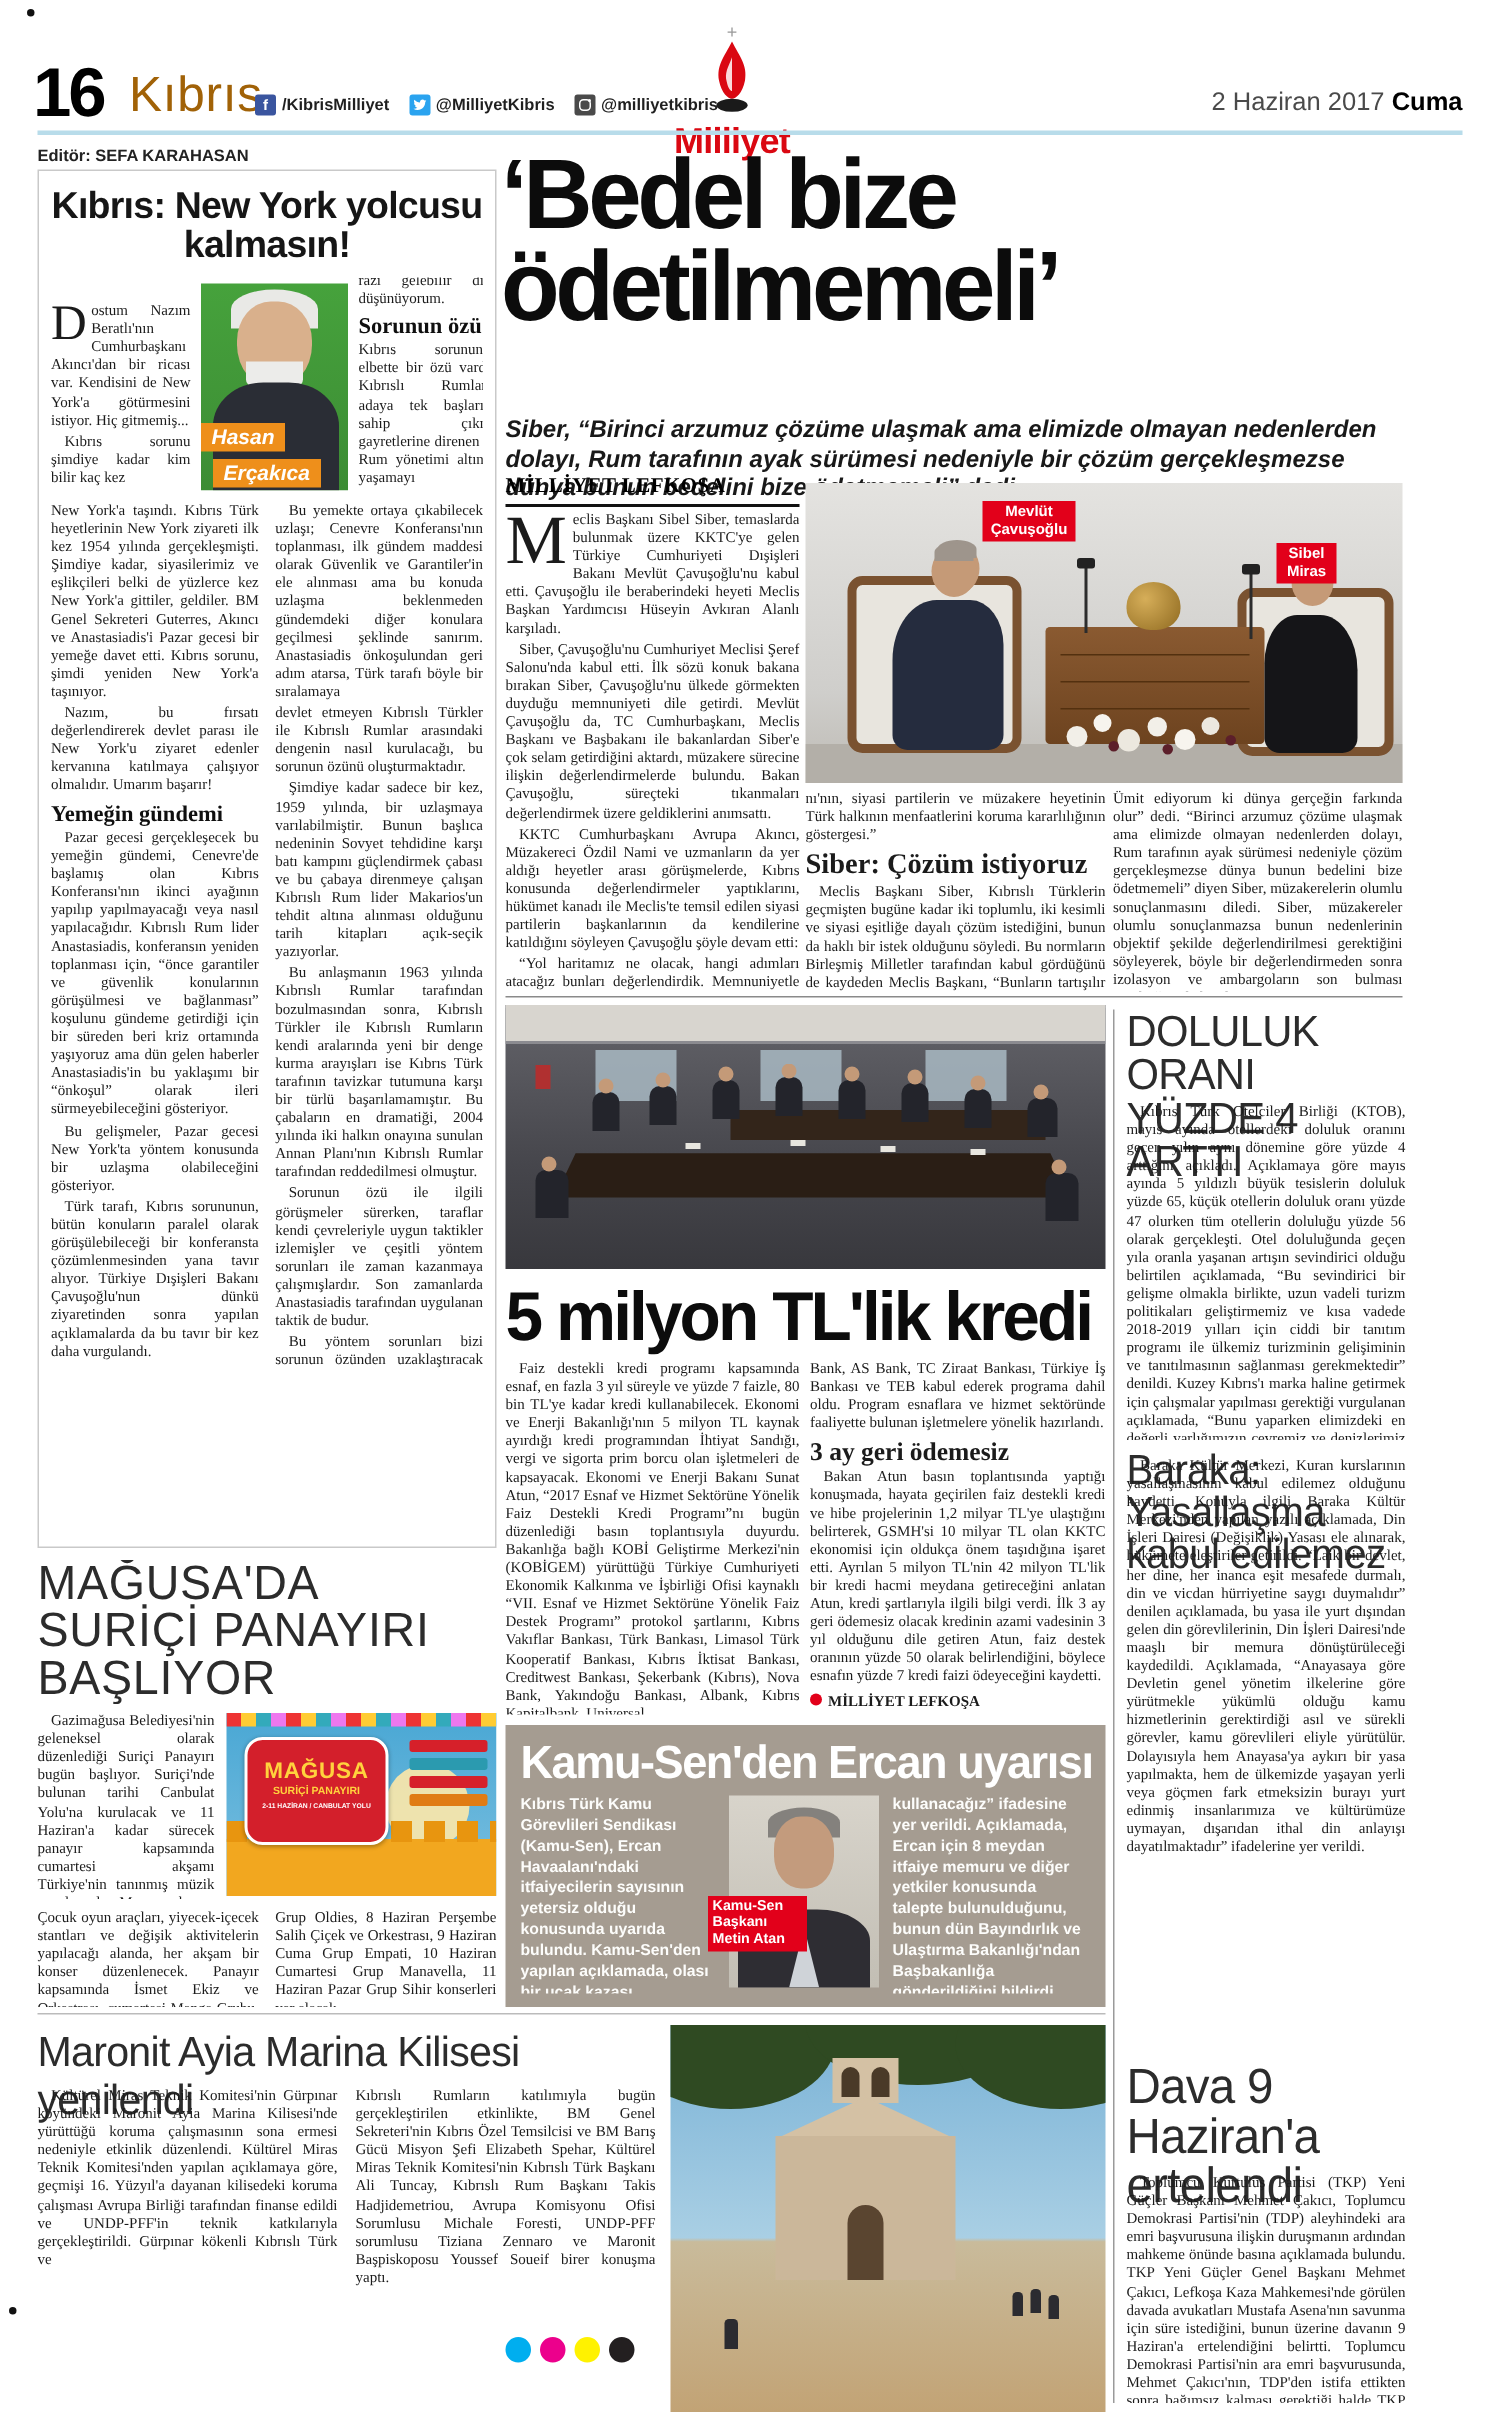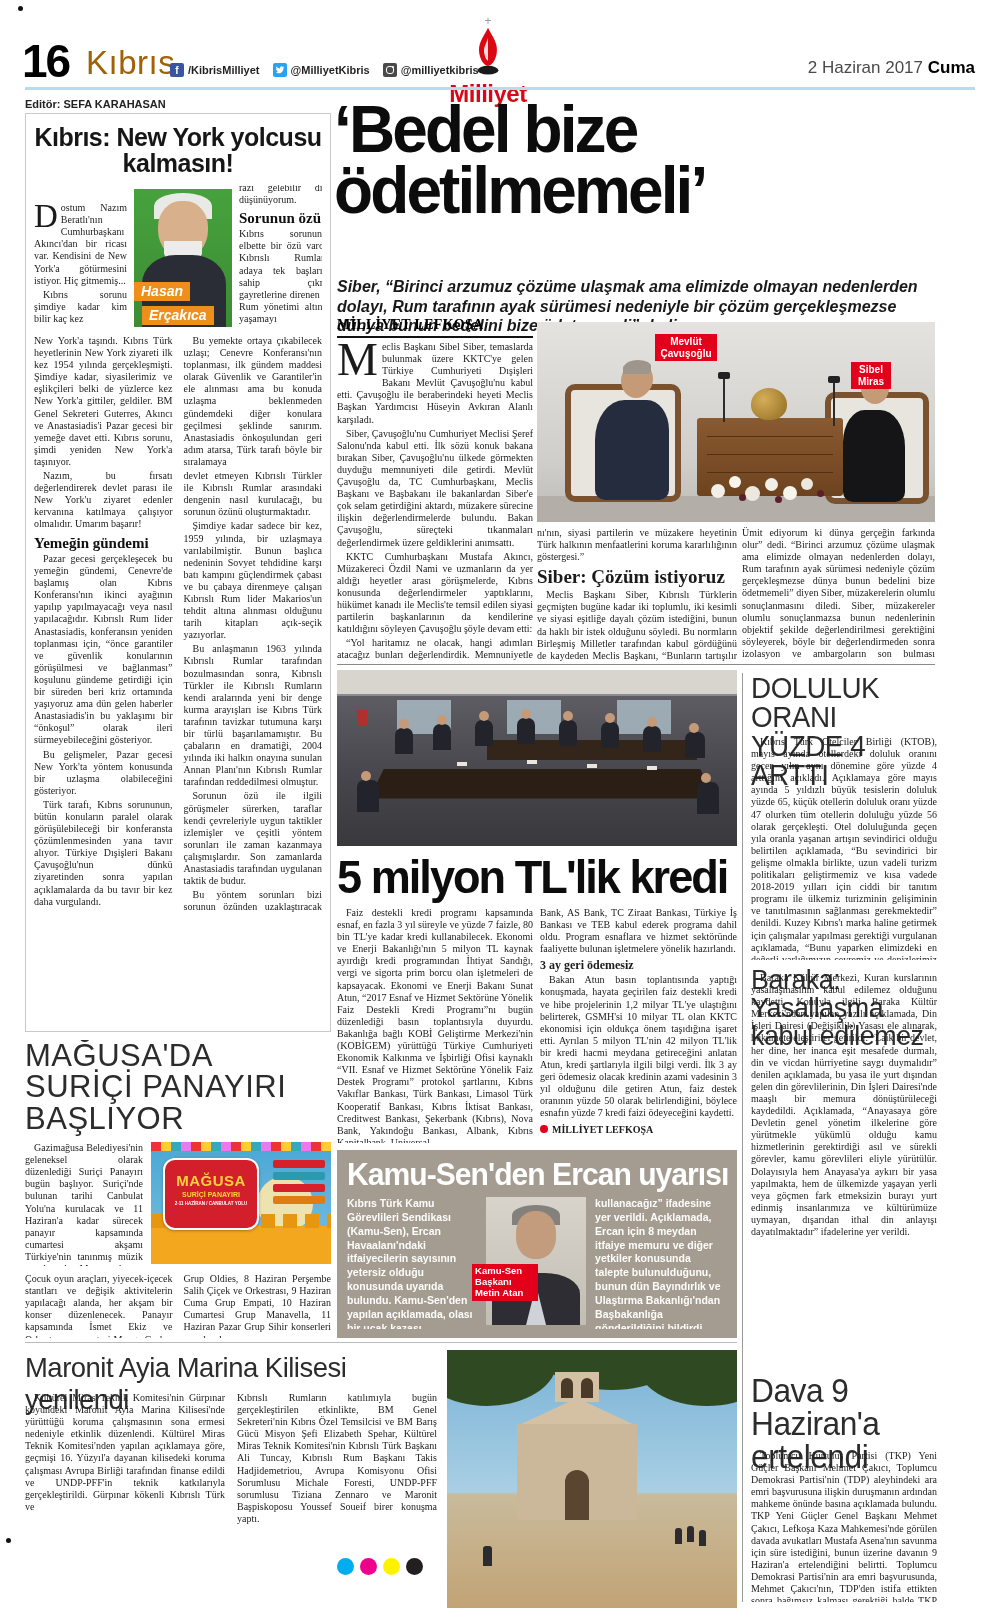--- a/index.html
+++ b/index.html
@@ -242,21 +242,21 @@
   <div class="abs lead-h h-heavy">
     <div>‘Bedel bize</div>
     <div>ödetilmemeli’</div>
   </div>
   <div class="abs lead-sub">Siber, “Birinci arzumuz çözüme ulaşmak ama elimizde olmayan nedenlerden dolayı, Rum tarafının ayak sürümesi nedeniyle bir çözüm gerçekleşmezse dünya bunun bedelini bize ödetmemeli” dedi</div>
   <div class="abs byline">MİLLİYET LEFKOŞA</div>
 
   <div class="abs lead-c1 body clip">
     <p class="dc-big">Meclis Başkanı Sibel Siber, temaslarda bulunmak üzere KKTC'ye gelen Türkiye Cumhuriyeti Dışişleri Bakanı Mevlüt Çavuşoğlu'nu kabul etti. Çavuşoğlu ile beraberindeki heyeti Meclis Başkan Yardımcısı Hüseyin Avkıran Alanlı karşıladı.</p>
     <p class="ind">Siber, Çavuşoğlu'nu Cumhuriyet Meclisi Şeref Salonu'nda kabul etti. İlk sözü konuk bakana bırakan Siber, Çavuşoğlu'nu ülkede görmekten duyduğu memnuniyeti dile getirdi. Mevlüt Çavuşoğlu da, TC Cumhurbaşkanı, Meclis Başkanı ve Başbakanı ile bakanlardan Siber'e çok selam getirdiğini aktardı, müzakere sürecine ilişkin değerlendirmelerde bulundu. Bakan Çavuşoğlu, süreçteki tıkanmaları değerlendirmek üzere geldiklerini anımsattı.</p>
-    <p class="ind">KKTC Cumhurbaşkanı Mustafa Akıncı, Müzakereci Özdil Nami ve uzmanların da yer aldığı heyetler arası görüşmelerde, Kıbrıs konusunda değerlendirmeler yaptıklarını, hükümet kanadı ile Meclis'te temsil edilen siyasi partilerin başkanlarının da kendilerine katıldığını söyleyen Çavuşoğlu şöyle devam etti:</p>
+    <p class="ind">KKTC Cumhurbaşkanı Avrupa Akıncı, Müzakereci Özdil Nami ve uzmanların da yer aldığı heyetler arası görüşmelerde, Kıbrıs konusunda değerlendirmeler yaptıklarını, hükümet kanadı ile Meclis'te temsil edilen siyasi partilerin başkanlarının da kendilerine katıldığını söyleyen Çavuşoğlu şöyle devam etti:</p>
     <p class="ind">“Yol haritamız ne olacak, hangi adımları atacağız bunları değerlendirdik. Memnuniyetle söyleyebilirim ki hem izleyeceğimiz yol haritası hem de durum tespiti konusunda mutabakat var, uyum var. Bu da Cumhurbaşka-</p>
   </div>
 
   <div class="abs photo1">
     <div class="p1-floor"></div>
     <div class="p1-chairL"></div>
     <div class="p1-chairR"></div>
     <div class="p1-cab"></div>
     <div class="p1-bowl"></div>
     <div class="p1-mic" style="left:186px;top:56px;"></div>
@@ -344,21 +344,21 @@
     <div class="p2p" style="left:20px;top:110px;width:22px;height:32px;"></div>
     <div class="p2p" style="left:360px;top:112px;width:22px;height:32px;"></div>
   </div>
 
   <div class="abs kredi-h h-heavy">5 milyon TL'lik kredi</div>
   <div class="abs kredi-c1 body clip">
     <p class="ind">Faiz destekli kredi programı kapsamında esnaf, en fazla 3 yıl süreyle ve yüzde 7 faizle, 80 bin TL'ye kadar kredi kullanabilecek. Ekonomi ve Enerji Bakanlığı'nın 5 milyon TL kaynak ayırdığı kredi programından İhtiyat Sandığı, vergi ve sigorta prim borcu olan işletmeleri de kapsayacak. Ekonomi ve Enerji Bakanı Sunat Atun, “2017 Esnaf ve Hizmet Sektörüne Yönelik Faiz Destekli Kredi Programı”nı bugün düzenlediği basın toplantısıyla duyurdu. Bakanlığa bağlı KOBİ Geliştirme Merkezi'nin (KOBİGEM) yürüttüğü Türkiye Cumhuriyeti Ekonomik Kalkınma ve İşbirliği Ofisi kaynaklı “VII. Esnaf ve Hizmet Sektörüne Yönelik Faiz Destek Programı” protokol şartlarını, Kıbrıs Vakıflar Bankası, Türk Bankası, Limasol Türk Kooperatif Bankası, Kıbrıs İktisat Bankası, Creditwest Bankası, Şekerbank (Kıbrıs), Nova Bank, Yakındoğu Bankası, Albank, Kıbrıs Kapitalbank, Universal</p>
   </div>
   <div class="abs kredi-c2 body clip">
     <p>Bank, AS Bank, TC Ziraat Bankası, Türkiye İş Bankası ve TEB kabul ederek programa dahil oldu. Program esnaflara ve hizmet sektöründe faaliyette bulunan işletmelere yönelik hazırlandı.</p>
-    <div class="sub-big" style="font-size:12px;">3 ay geri ödemesiz</div>
+    <div class="sub-big" style="font-size:17px;">3 ay geri ödemesiz</div>
     <p class="ind">Bakan Atun basın toplantısında yaptığı konuşmada, hayata geçirilen faiz destekli kredi ve hibe projelerinin 1,2 milyar TL'ye ulaştığını belirterek, GSMH'si 10 milyar TL olan KKTC ekonomisi için oldukça önem taşıdığına işaret etti. Ayrılan 5 milyon TL'nin 42 milyon TL'lik bir kredi hacmi meydana getireceğini anlatan Atun, kredi şartlarıyla ilgili bilgi verdi. İlk 3 ay geri ödemesiz olacak kredinin azami vadesinin 3 yıl olduğunu dile getiren Atun, faiz destek oranının yüzde 50 olarak belirlendiğini, böylece esnafın yüzde 7 kredi faizi ödeyeceğini kaydetti.</p>
     <p class="tagline"><span class="reddot"></span><b>MİLLİYET LEFKOŞA</b></p>
   </div>
 
   <div class="abs kamusen">
     <div class="ks-h">Kamu-Sen'den Ercan uyarısı</div>
     <div class="ks-cols">
       <div class="ks-t clip" style="width:140px;height:132px;">Kıbrıs Türk Kamu Görevlileri Sendikası (Kamu-Sen), Ercan Havaalanı'ndaki itfaiyecilerin sayısının yetersiz olduğu konusunda uyarıda bulundu. Kamu-Sen'den yapılan açıklamada, olası bir uçak kazası sonrasında çıkacak yangının söndürülmesinin, yaralıların olay yerinden tahliyesinin bu personelle mümkün olamayacağı belirtilerek, “Ercan'da uluslararası standartların yakalanması için bu işin takipçisi olacağız. Aksi takdirde tüm yasal haklarımızı</div>
       <div class="ks-photo">
         <div class="ks-hair"></div>

